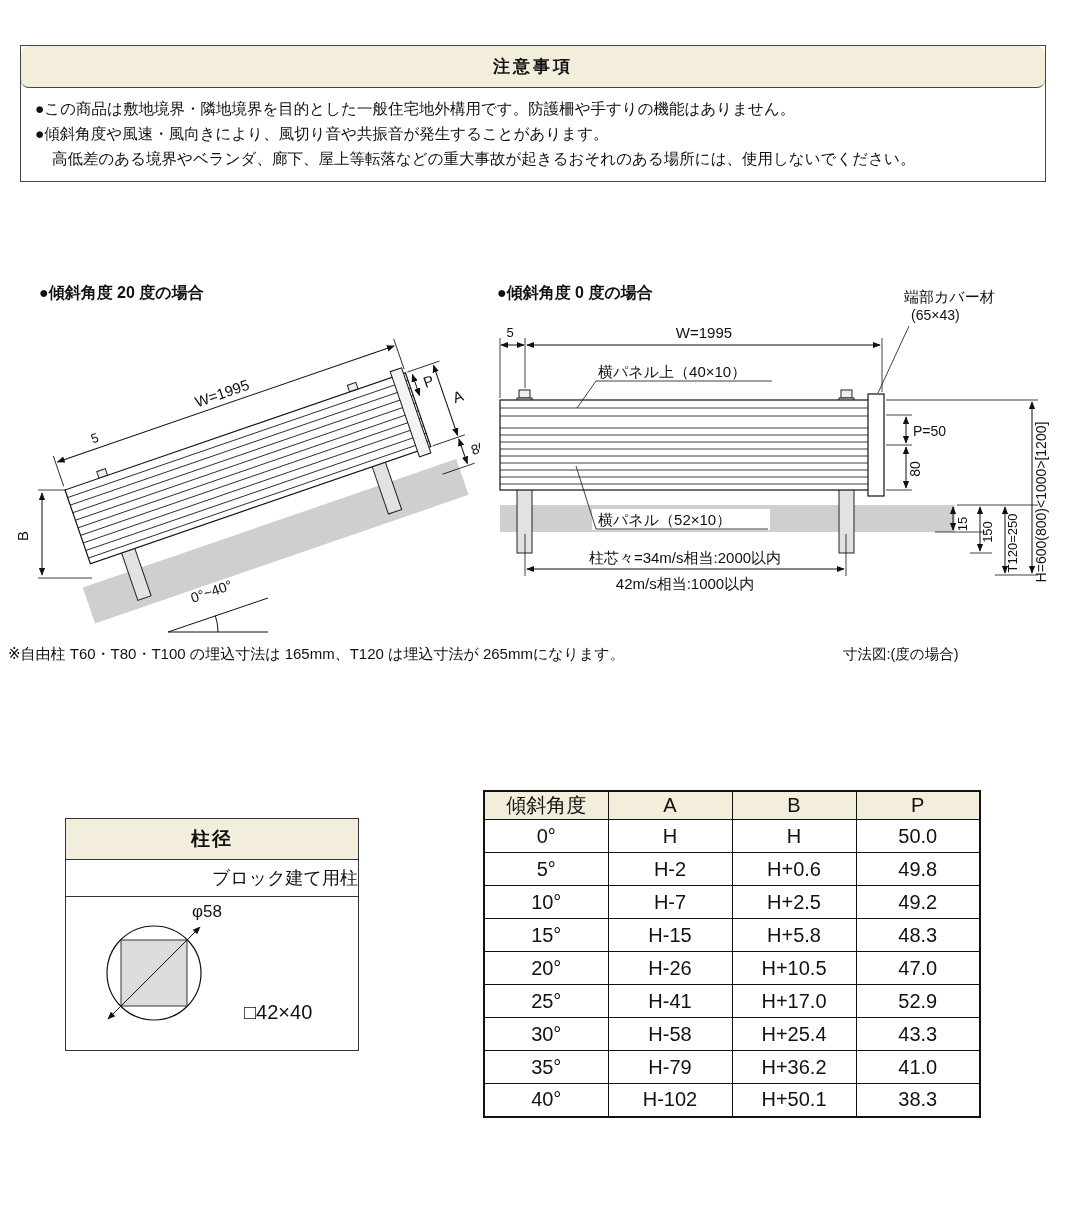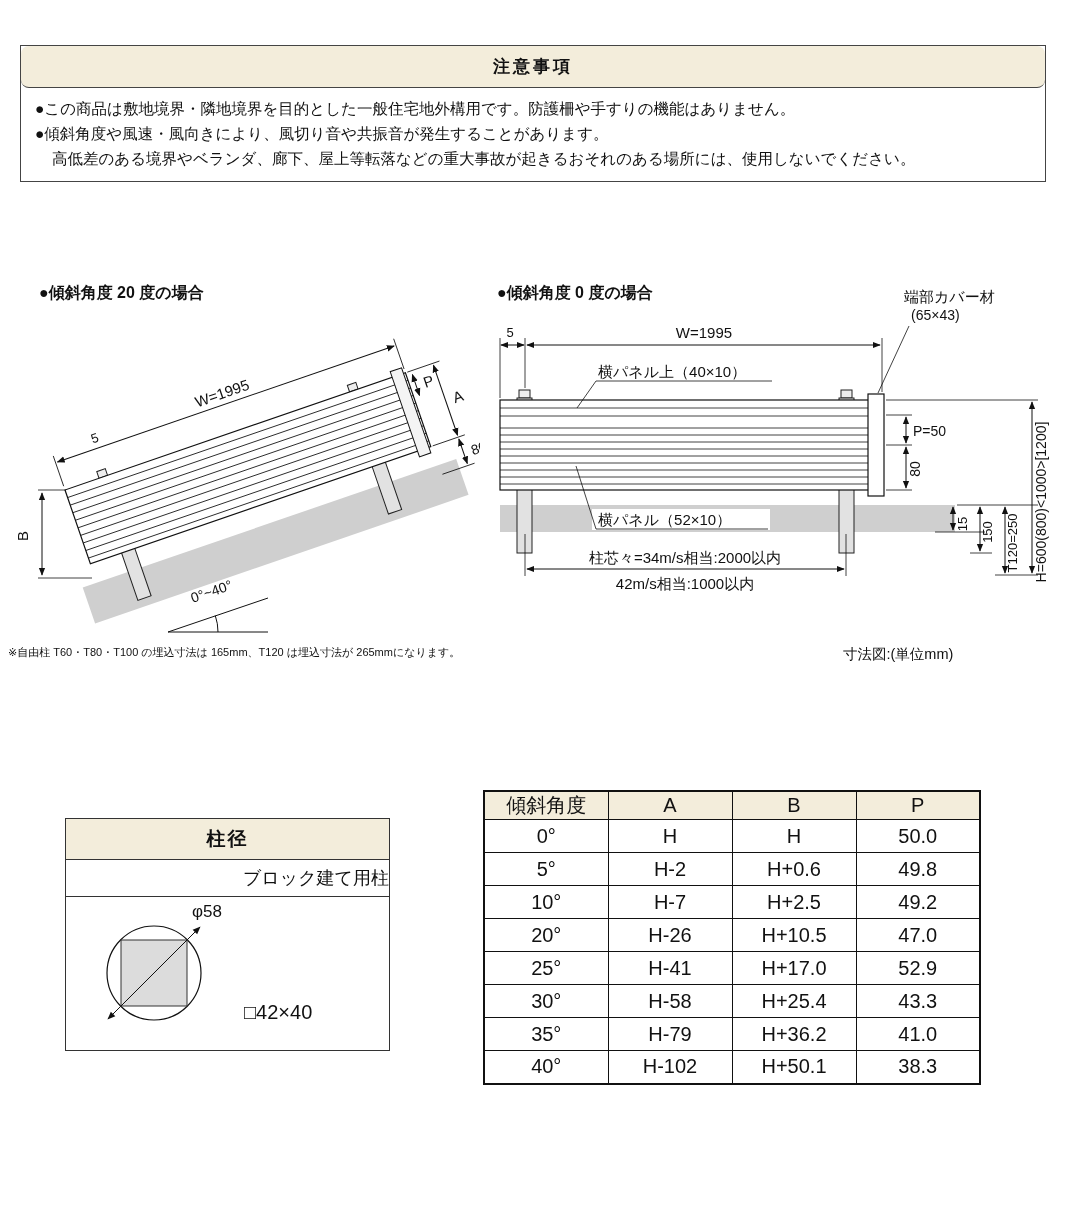--- a/index.html
+++ b/index.html
@@ -12,24 +12,24 @@
   .notice-body { padding:8px 14px 10px 14px; font-size:15.5px; line-height:1.62; }
   .notice-line.indent { padding-left:17px; }
 
   .dia-title { position:absolute; font-size:16px; font-weight:600; white-space:nowrap; }
   .dia-title.left { left:8px; top:283px;margin-left:31px; }
   .dia-title.right { left:497px; top:283px; }
 
   svg.diagram { position:absolute; }
   svg text { font-family:"Liberation Sans","DejaVu Sans",sans-serif; fill:#111; }
 
-  .footnote { position:absolute; left:8px; top:645px; font-size:11px; white-space:nowrap; }
+  .footnote { position:absolute; left:8px; top:645px; font-size:15px; white-space:nowrap; }
   .unit-note { position:absolute; left:843px; top:645px; font-size:14.5px; white-space:nowrap; }
 
-  .post-box { position:absolute; left:65px; top:818px; width:325px; border:1px solid #333; background:#fff; }
+  .post-box { position:absolute; left:65px; top:818px; width:294px; border:1px solid #333; background:#fff; }
   .pb-title { background:#f3eddb; border-bottom:1px solid #333; text-align:center; font-size:19px; font-weight:bold; padding:7px 0; letter-spacing:2px; }
   .pb-sub { border-bottom:1px solid #333; text-align:right; font-size:18px; padding:6px 0; }
 
   table.angle-table { position:absolute; left:483px; top:790px; border-collapse:collapse; font-size:20px; background:#fff; border:2px solid #111; }
   table.angle-table th, table.angle-table td { border:1px solid #111; text-align:center; padding:0 4px; }
   table.angle-table th { background:#f3eddb; font-weight:normal; width:124px; height:21px; }
   table.angle-table td { height:33px; }
 </style>
 </head>
 <body>
@@ -190,21 +190,21 @@
     <text x="512" y="252" text-anchor="middle" font-size="13" transform="rotate(-90 512 252)">150</text>
 
     <line x1="525" y1="227" x2="525" y2="293" stroke="#111" stroke-width="1" marker-start="url(#m2s)" marker-end="url(#m2e)"></line>
     <text x="537" y="263" text-anchor="middle" font-size="13" transform="rotate(-90 537 263)">T120=250</text>
 
     <line x1="552" y1="122" x2="552" y2="293" stroke="#111" stroke-width="1" marker-start="url(#m2s)" marker-end="url(#m2e)"></line>
     <text x="566" y="222" text-anchor="middle" font-size="14" transform="rotate(-90 566 222)">H=600(800)&lt;1000&gt;[1200]</text>
   </svg>
 
   <div class="footnote">※自由柱 T60・T80・T100 の埋込寸法は 165mm、T120 は埋込寸法が 265mmになります。</div>
-  <div class="unit-note">寸法図:(単位mm)</div>
+  <div class="unit-note">寸法図:(度の場合)</div>
 
   <div class="post-box">
     <div class="pb-title">柱径</div>
     <div class="pb-sub">ブロック建て用柱</div>
     <svg width="323" height="149" viewBox="0 0 323 149">
       <defs>
         <marker id="m3e" viewBox="0 0 10 10" refX="9" refY="5" markerWidth="8" markerHeight="8" orient="auto">
           <path d="M0,1 L10,5 L0,9 z" fill="#111"></path>
         </marker>
         <marker id="m3s" viewBox="0 0 10 10" refX="1" refY="5" markerWidth="8" markerHeight="8" orient="auto">
@@ -241,20 +241,26 @@
         <td>H+0.6</td>
         <td>49.8</td>
       </tr>
       <tr>
         <td>10°</td>
         <td>H-7</td>
         <td>H+2.5</td>
         <td>49.2</td>
       </tr>
       <tr>
+        <td>15°</td>
+        <td>H-15</td>
+        <td>H+5.8</td>
+        <td>48.3</td>
+      </tr>
+      <tr>
         <td>20°</td>
         <td>H-26</td>
         <td>H+10.5</td>
         <td>47.0</td>
       </tr>
       <tr>
         <td>25°</td>
         <td>H-41</td>
         <td>H+17.0</td>
         <td>52.9</td>

